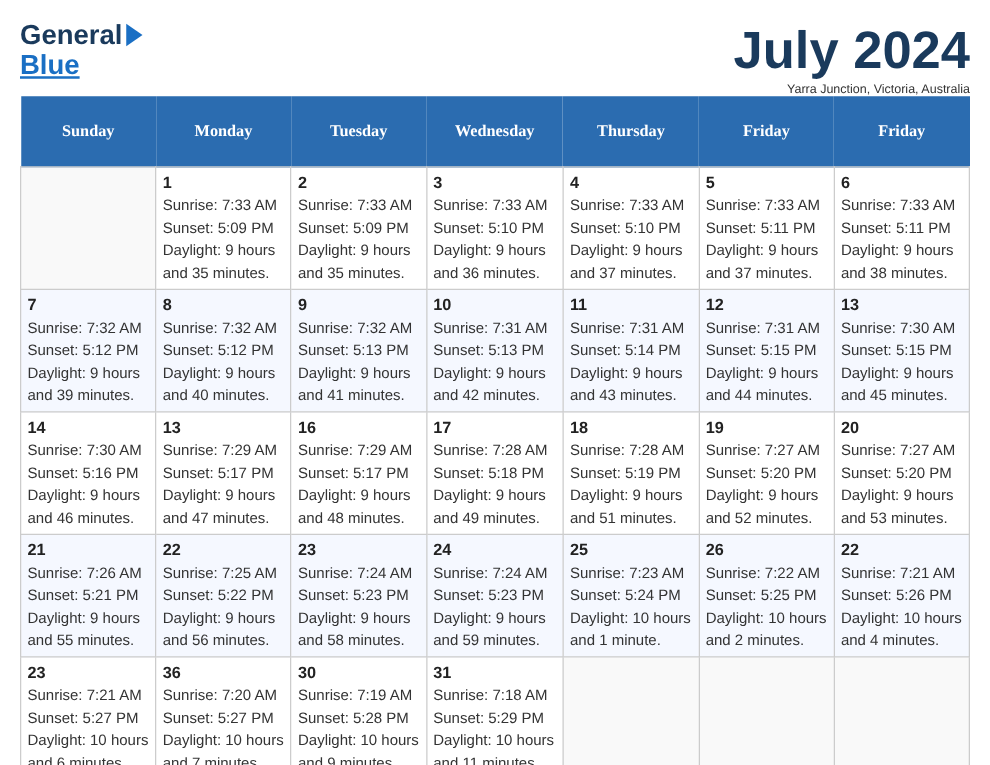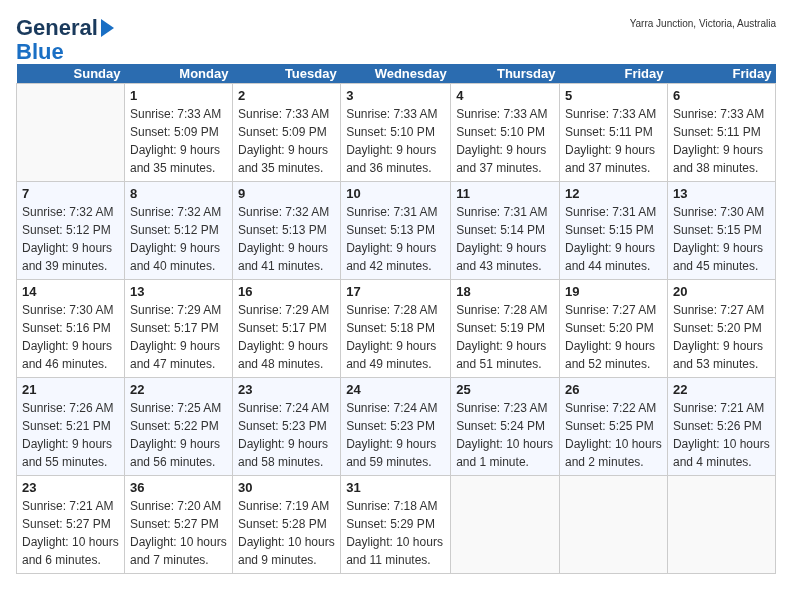--- a/index.html
+++ b/index.html
@@ -44,24 +44,25 @@
       margin-top: 2px;
     }
     table {
       width: 100%;
       border-collapse: collapse;
       font-size: 11px;
     }
     thead tr th {
       background: #2b6cb0;
       color: #fff;
-      padding: 2px 4px;
-      text-align: right;
+      padding: 20px 4px;
+      text-align: center;
       font-size: 13px;
       font-weight: bold;
+      font-family: Liberation Serif, serif;
     }
     tbody tr td {
       border: 1px solid #ccc;
       vertical-align: top;
       padding: 4px 5px;
       min-height: 80px;
       height: 80px;
       width: 113px;
     }
     tbody tr td.empty {
@@ -88,24 +89,25 @@
 </head>
 <body>
 
 <div class="header-section">
   <div class="logo">
     <div class="logo-row">
       <span class="logo-text"><span style="color:#1a3a5c;">General</span></span>
       <span style="display:inline-block;width:0;height:0;border-top:9px solid transparent;border-bottom:9px solid transparent;border-left:13px solid #1a6fc4;margin-left:3px;vertical-align:middle;"></span>
     </div>
     <div class="logo-row">
-      <span class="logo-text" style="color:#1a6fc4;font-size:22px;">Blue</span>
+      <span class="logo-text" style="color:#1a6fc4;font-size:22px;text-decoration:underline;">Blue</span>
     </div>
   </div>
   <div class="title-block">
+    <div class="month-title">July 2024</div>
     <div class="location-title">Yarra Junction, Victoria, Australia</div>
   </div>
 </div>
 
 <table>
   <thead>
     <tr>
     <th>Sunday</th>
         <th>Monday</th>
         <th>Tuesday</th>

